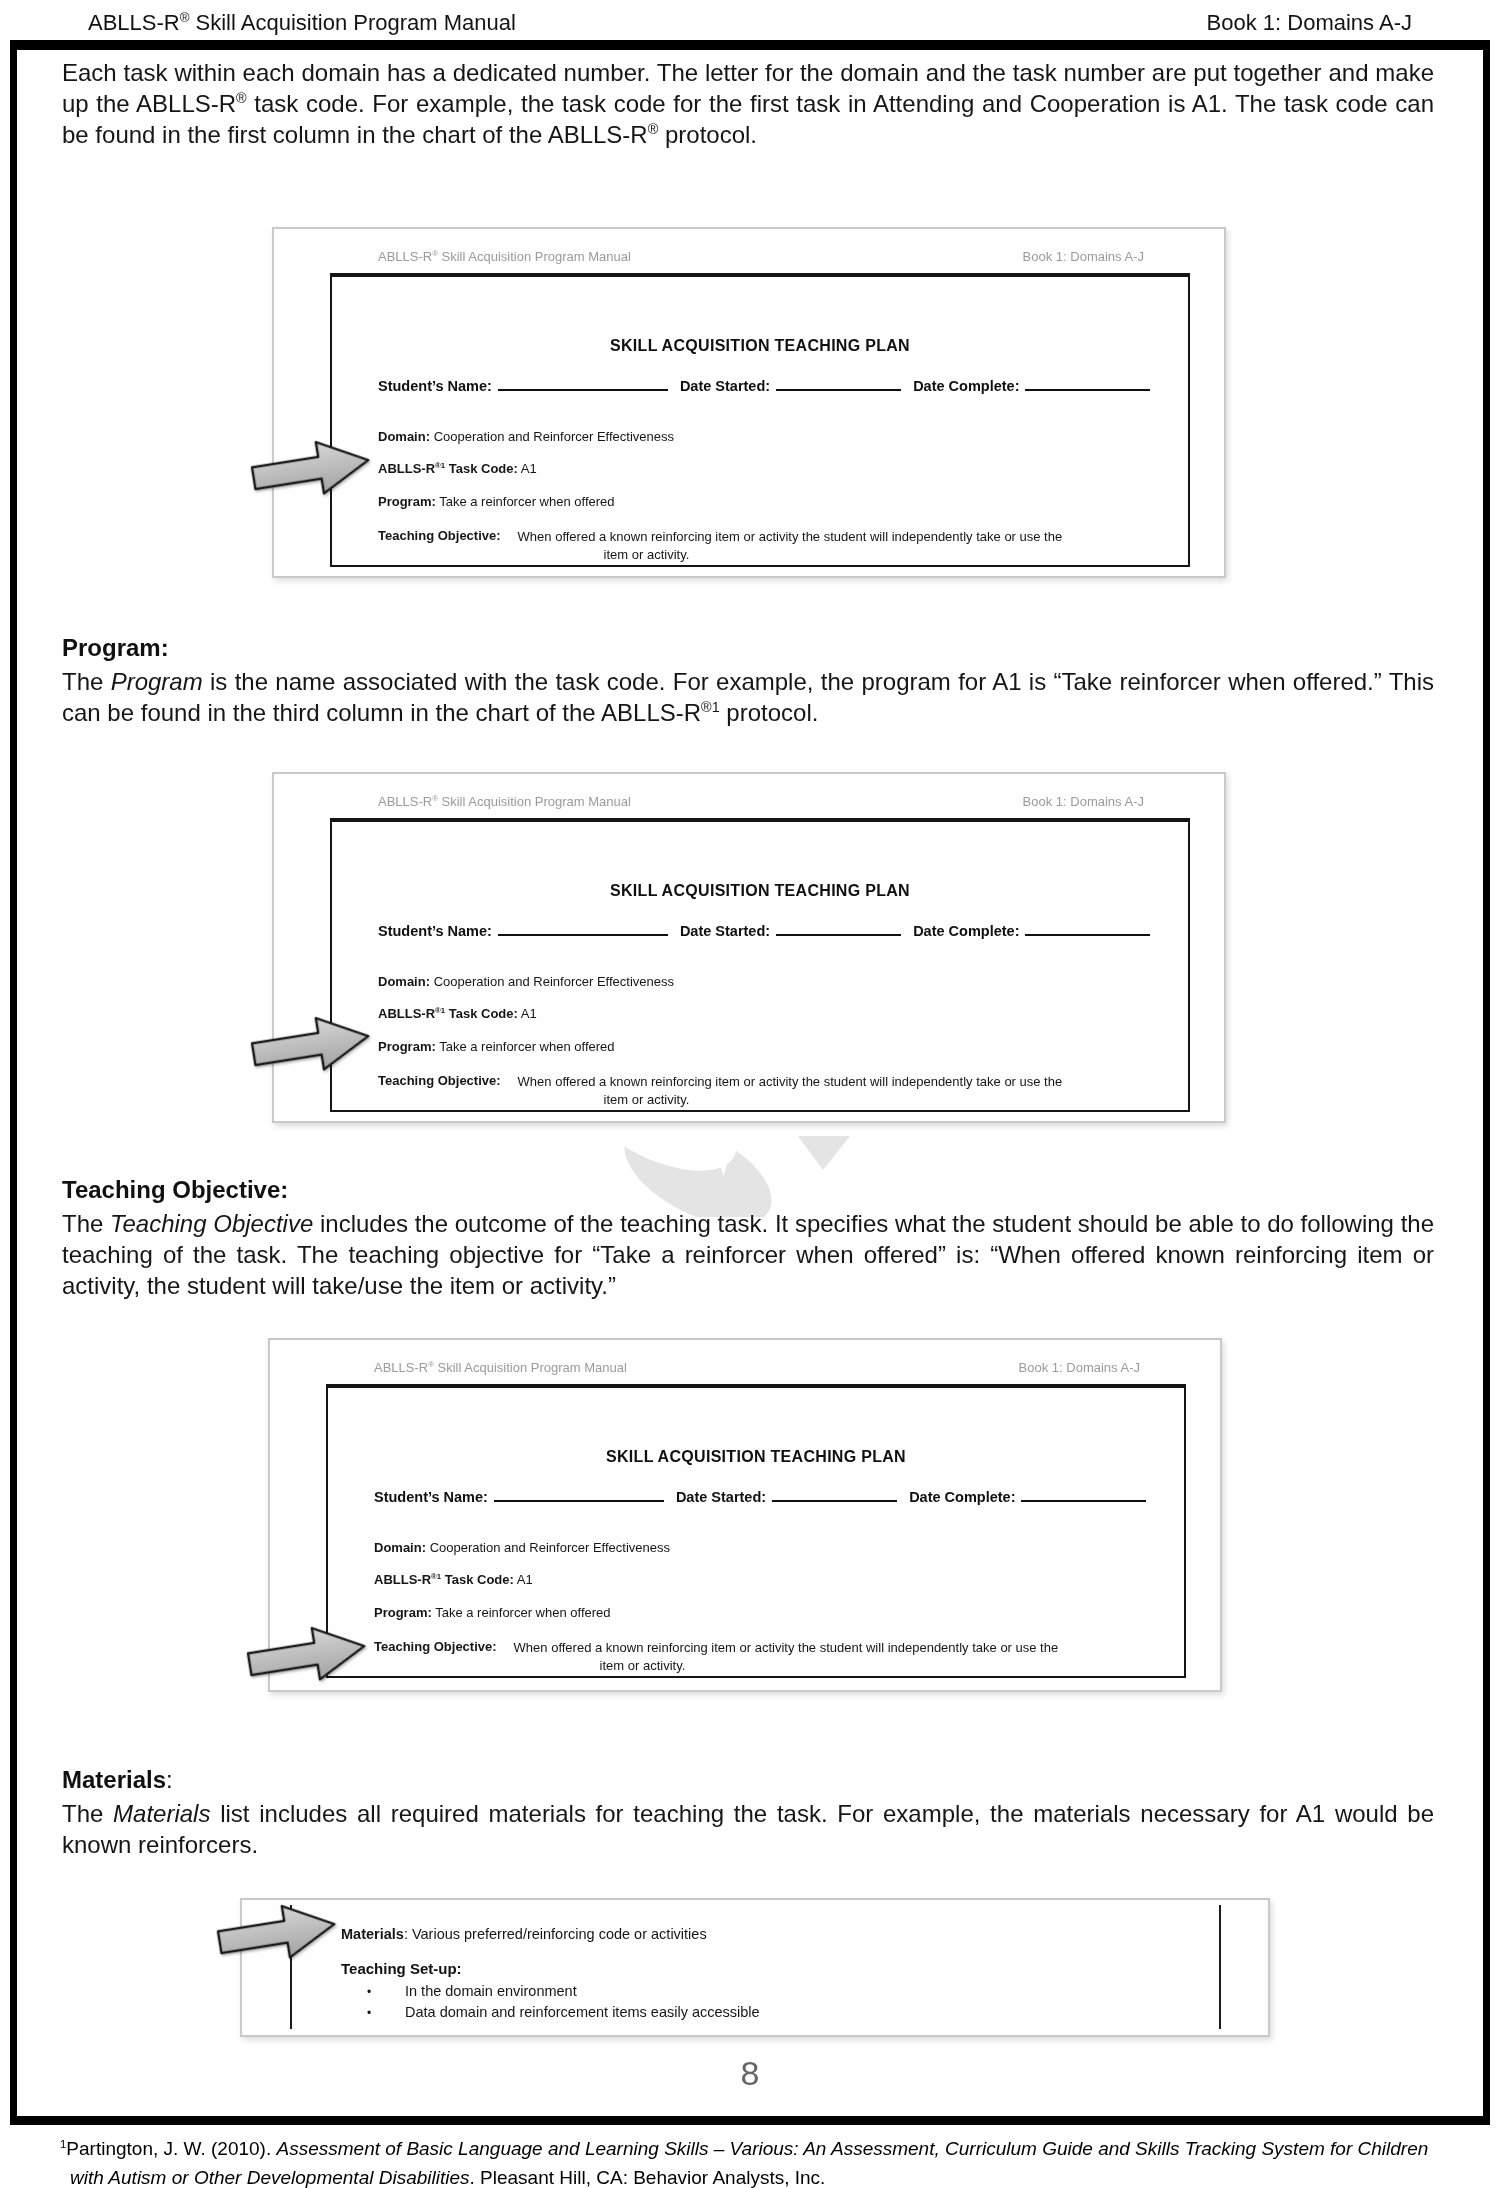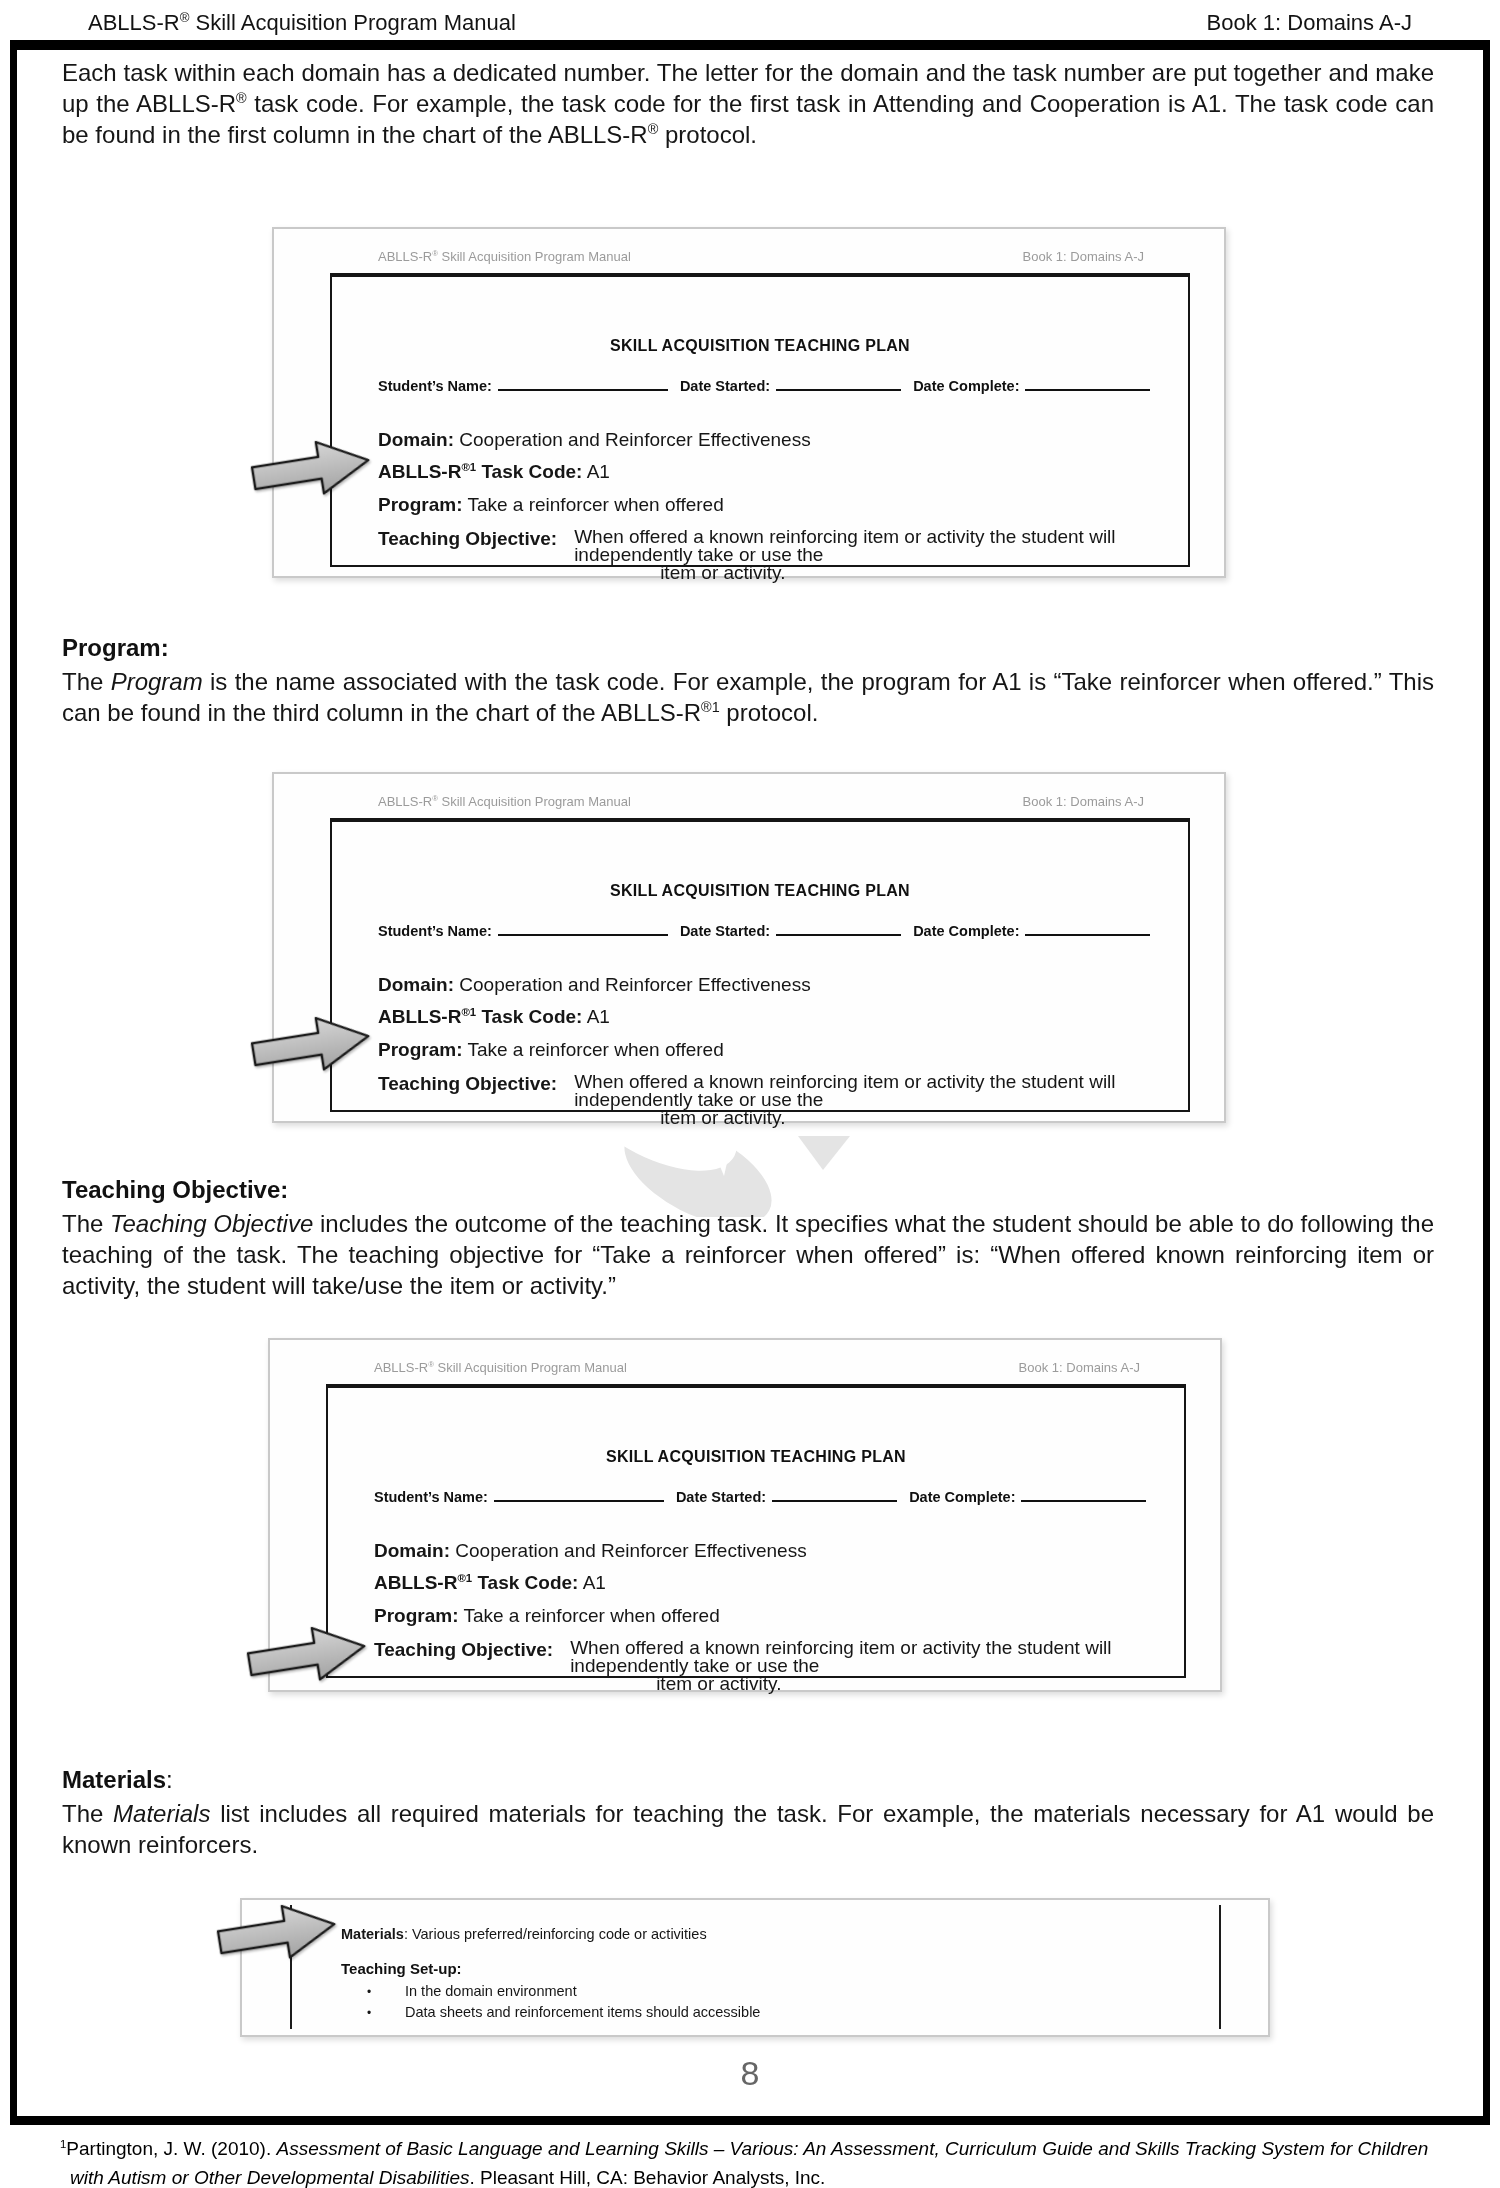--- a/index.html
+++ b/index.html
@@ -59,21 +59,21 @@
   }
   .student-row{
     position:absolute;top:100px;left:46px;right:8px;
     font-size:14.5px;white-space:nowrap;color:#101010;
   }
   .student-row b{font-weight:bold;text-align:center;}
   .uline{display:inline-block;border-bottom:2px solid #111;height:12px;}
   .u1{width:170px;margin:0 12px 0 6px;}
   .u2{width:125px;margin:0 12px 0 6px;}
   .u3{width:125px;margin-left:6px;}
-  .frow{position:absolute;left:46px;font-size:19px;color:#161616;}
+  .frow{position:absolute;left:46px;font-size:13px;color:#161616;}
   .r-domain{top:152px;}
   .r-task{top:184px;}
   .r-program{top:217px;}
   .r-objective{top:251px;right:8px;display:flex;align-items:flex-start;}
   .r-objective b{white-space:nowrap;margin-right:9px;}
   .obj-val{width:660px;line-height:18px;margin-left:8px;}
   .obj-l2{display:inline-block;margin-left:86px;}
 
   
   .arrow{
@@ -228,21 +228,21 @@
 
 <h2 class="sec-heading h-materials"><span>Materials</span><span style="font-weight:normal">:</span></h2>
 <p class="body-text para-materials"><span>The </span><i>Materials</i><span> list includes all required materials for teaching the task. For example, the materials necessary for A1 would be known reinforcers.</span></p>
 
 <figure class="fig fig4">
   <div class="vline vl-left"></div>
   <div class="vline vl-right"></div>
   <div class="m-row"><b>Materials</b><span>: Various preferred/reinforcing code or activities</span></div>
   <div class="m-setup">Teaching Set-up:</div>
   <div class="m-bullet mb1"><span class="dot">•</span><span>In the domain environment</span></div>
-  <div class="m-bullet mb2"><span class="dot">•</span><span>Data sheets and reinforcement items should accessible</span></div>
+  <div class="m-bullet mb2"><span class="dot">•</span><span>Data domain and reinforcement items easily accessible</span></div>
   <svg class="arrow ar4" viewBox="0 0 124 64">
     <defs>
         <linearGradient id="ag4" x1="0" y1="0" x2="0" y2="1">
           <stop offset="0" stop-color="#d6d6d6"></stop>
           <stop offset="1" stop-color="#a3a3a3"></stop>
         </linearGradient>
       </defs>
     <polygon points="3,21 70,21 70,6 119,32 70,58 70,43 3,43" fill="url(#ag4)" stroke="#1b1b1b" stroke-width="2.5" stroke-linejoin="round"></polygon>
   </svg>
 </figure>

